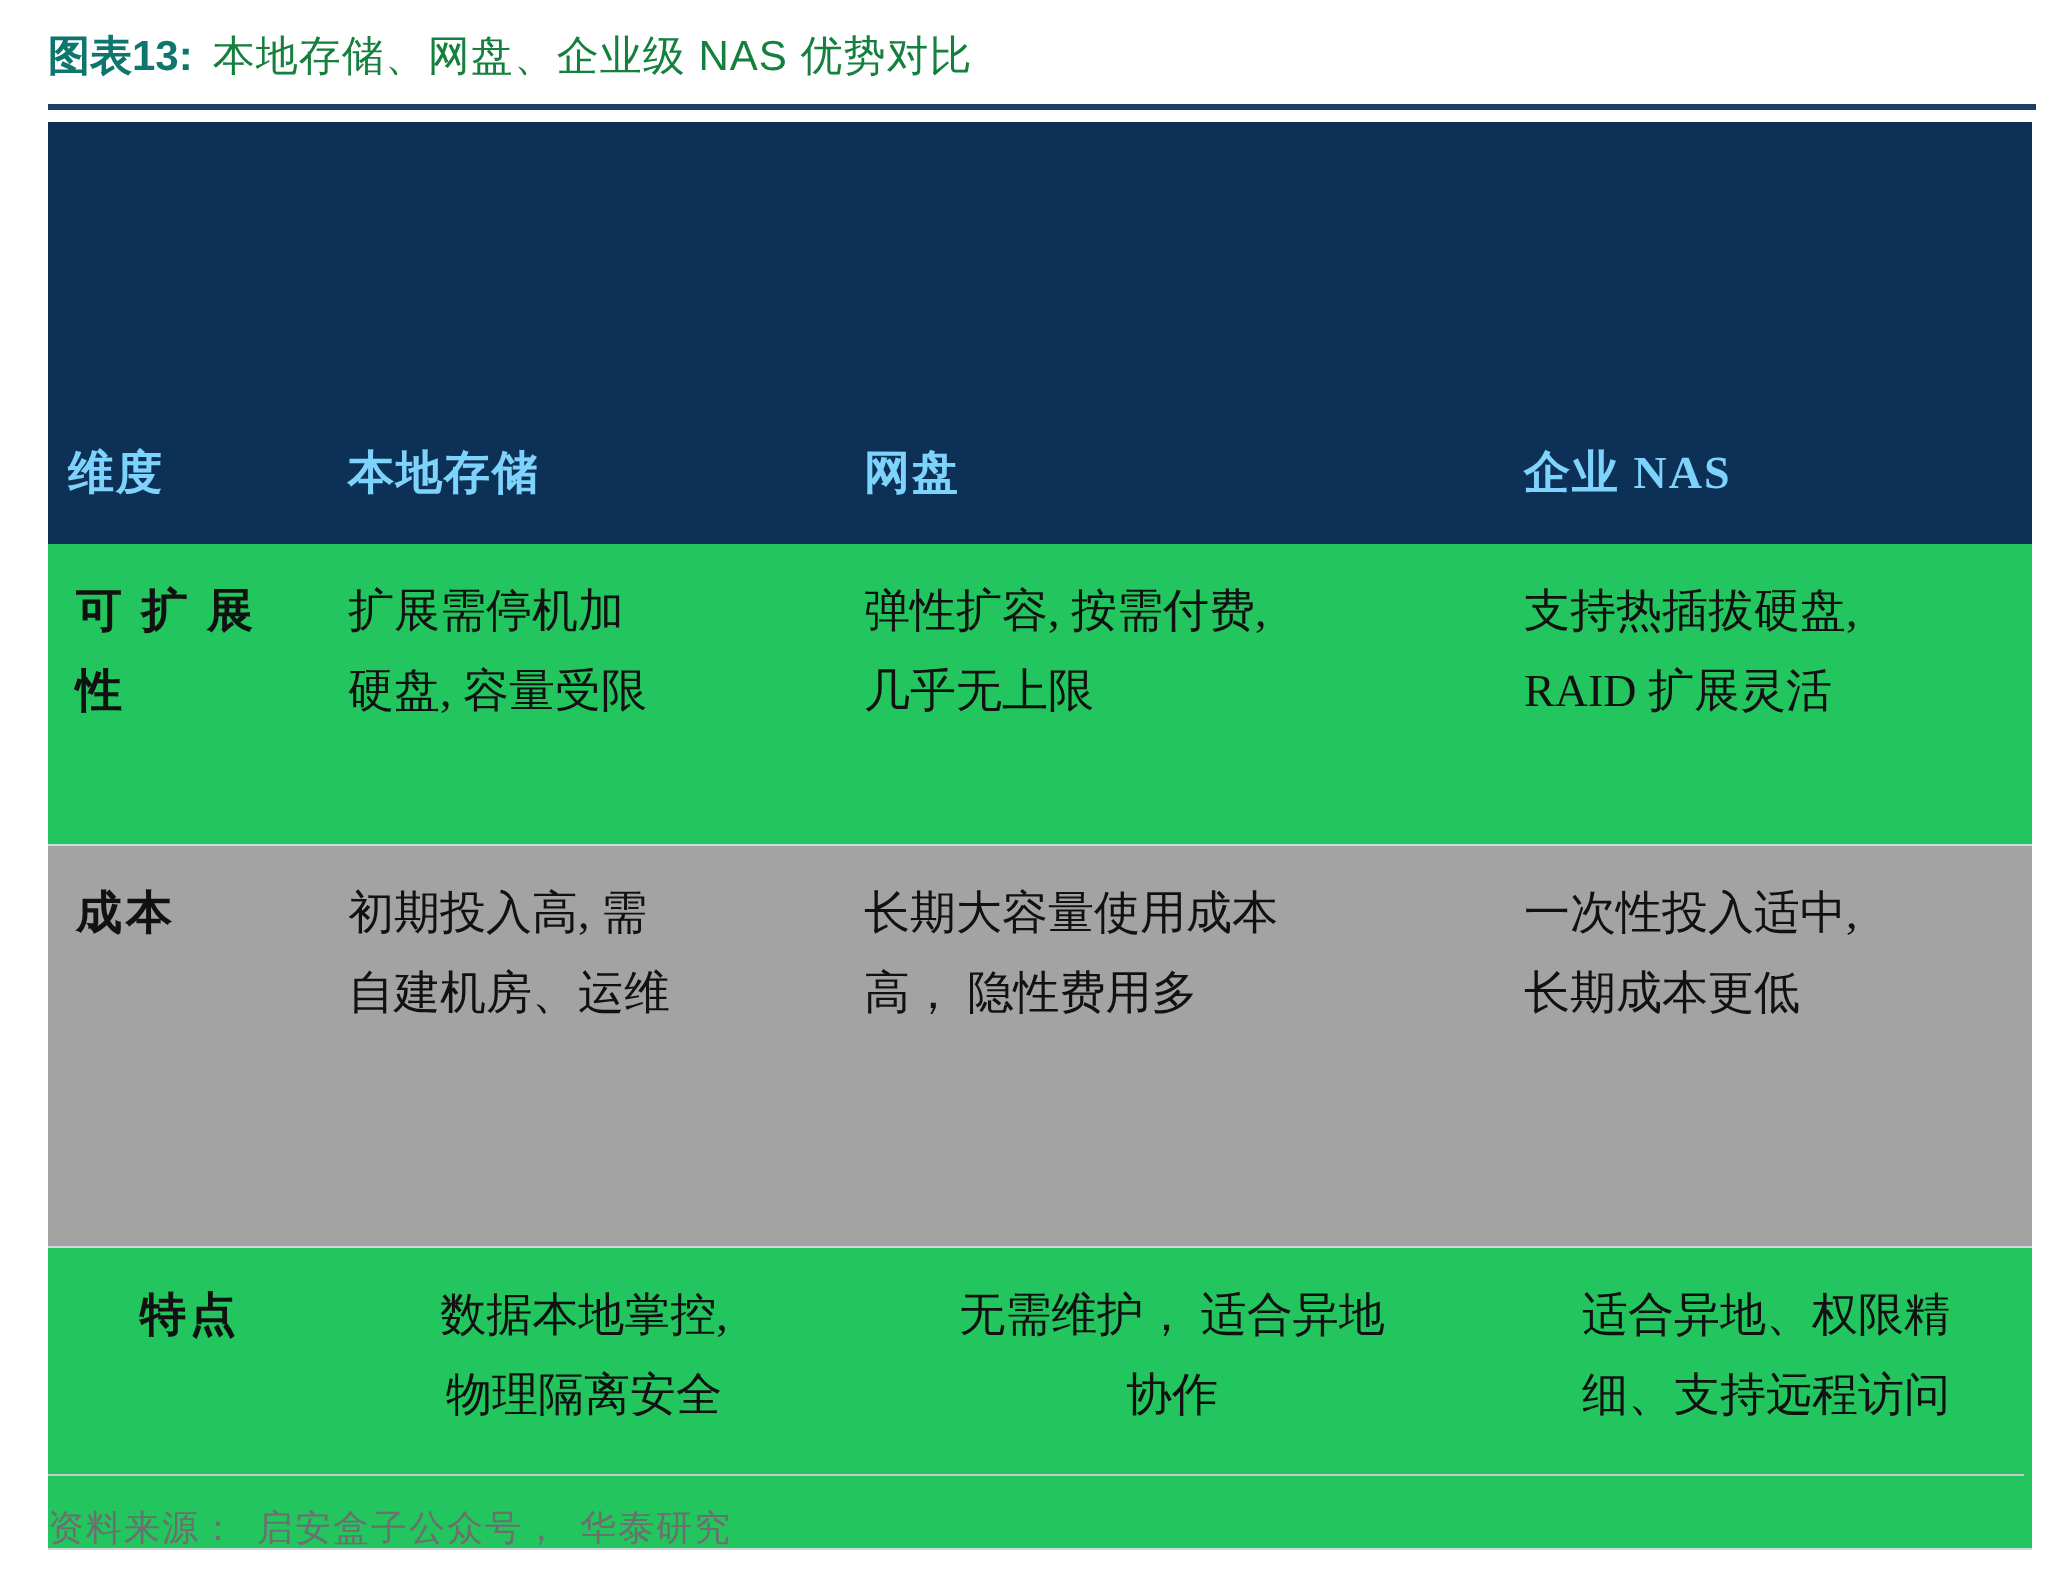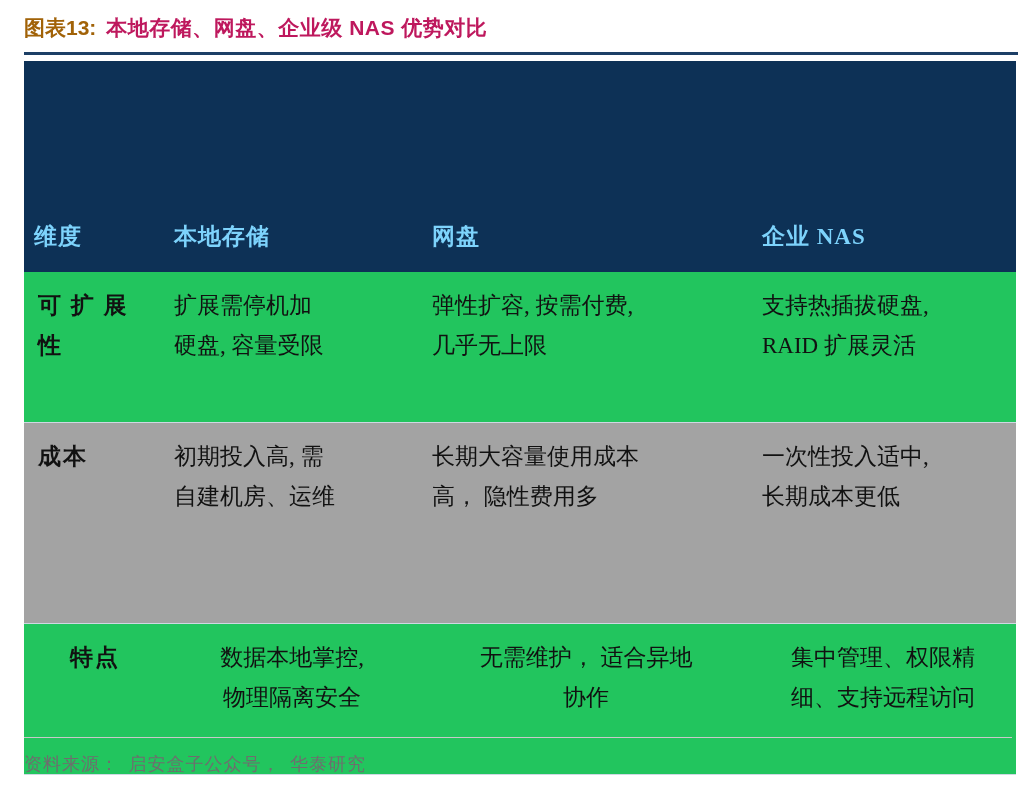--- a/index.html
+++ b/index.html
@@ -27,28 +27,28 @@
   .title-row {
     display: flex;
     align-items: baseline;
     gap: 10px;
     padding: 14px 2px 10px 8px;
   }
   .title-label {
     font-family: "Liberation Sans", sans-serif;
     font-weight: bold;
     font-size: 21px;
-    color: #a16207;
+    color: #0f766e;
     white-space: nowrap;
   }
   .title-text {
     font-family: "Liberation Sans", sans-serif;
-    font-weight: bold;
+    font-weight: normal;
     font-size: 21px;
-    color: #be185d;
+    color: #15803d;
     letter-spacing: 0.5px;
     white-space: nowrap;
   }
   .title-rule {
     height: 3px;
     background: #1d3f66;
     margin: 0 2px 0 8px;
   }
 
   
@@ -192,21 +192,21 @@
         <td class="label">特点</td>
         <td>
           <span class="cellline">数据本地掌控,</span>
           <span class="cellline">物理隔离安全</span>
         </td>
         <td>
           <span class="cellline">无需维护， 适合异地</span>
           <span class="cellline">协作</span>
         </td>
         <td>
-          <span class="cellline">集中管理、权限精</span>
+          <span class="cellline">适合异地、权限精</span>
           <span class="cellline">细、支持远程访问</span>
         </td>
       </tr>
     </tbody>
   </table>
 
   <div class="source">
     <span>资料来源：</span><span class="sep"> </span><span>启安盒子公众号，</span><span class="sep"> </span><span>华泰研究</span>
   </div>
 

